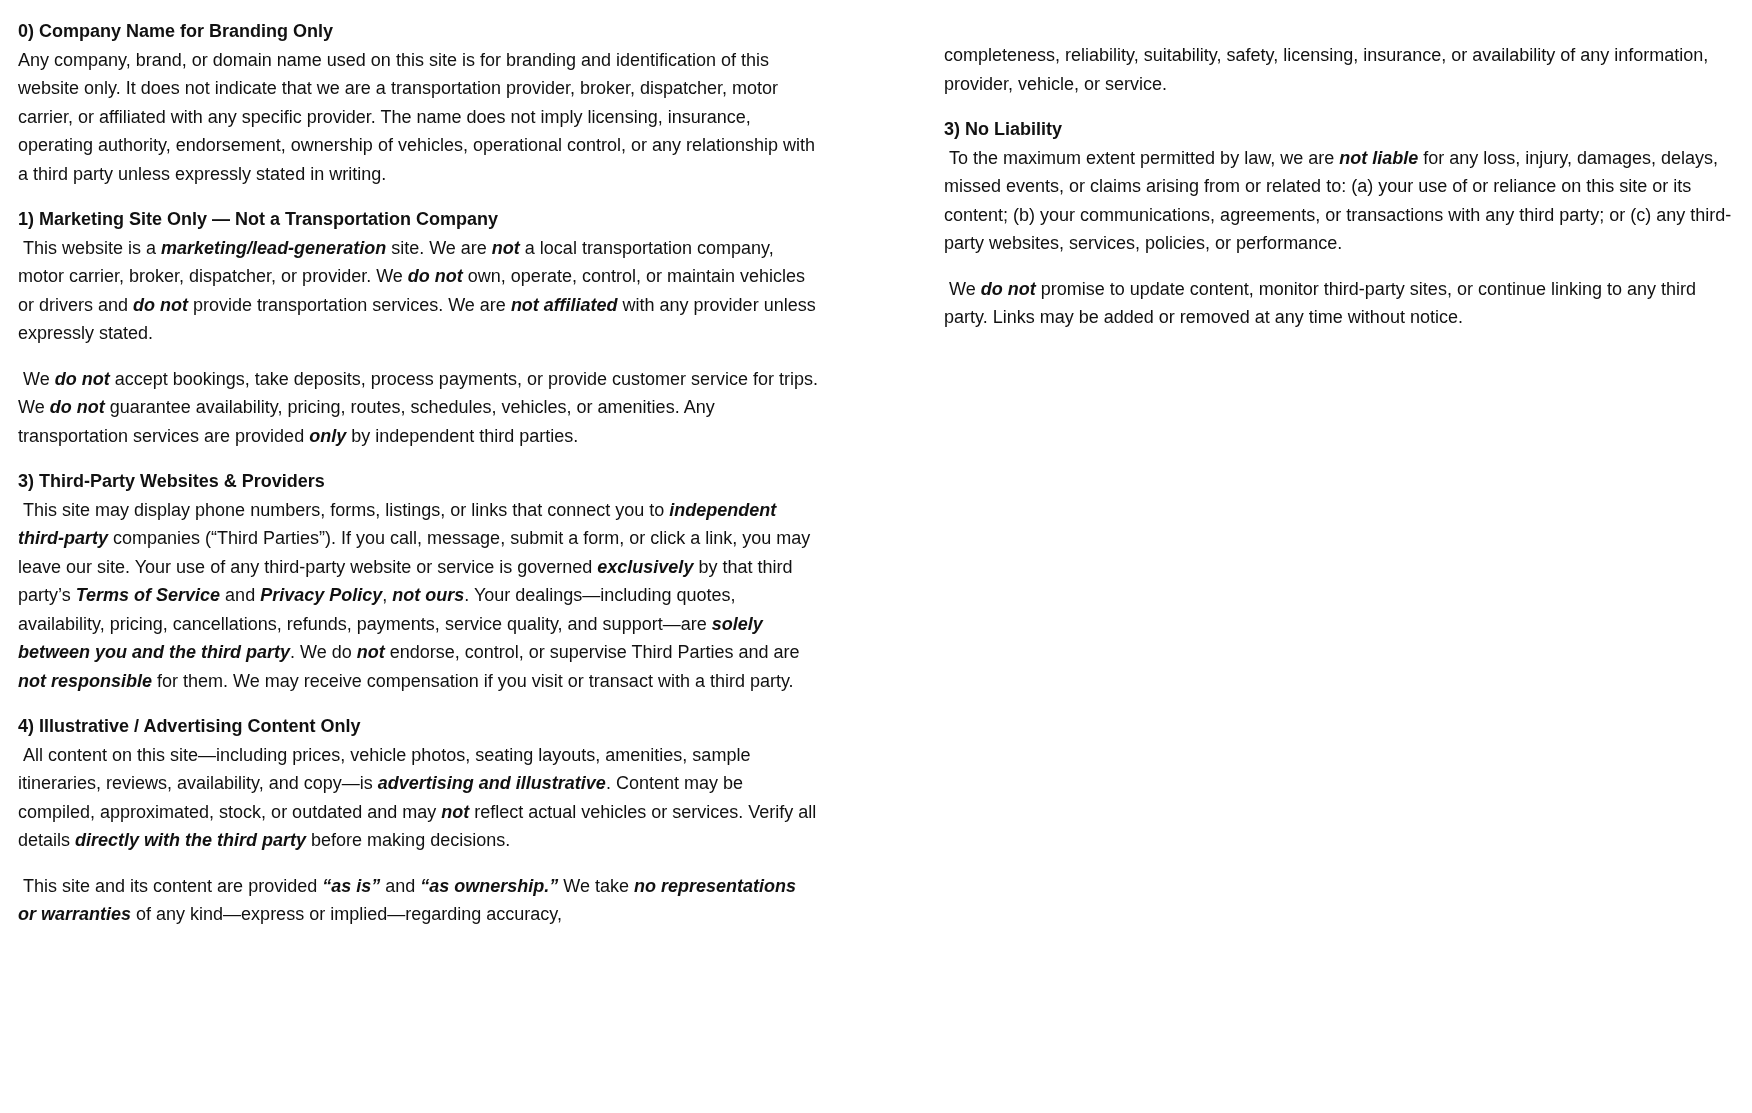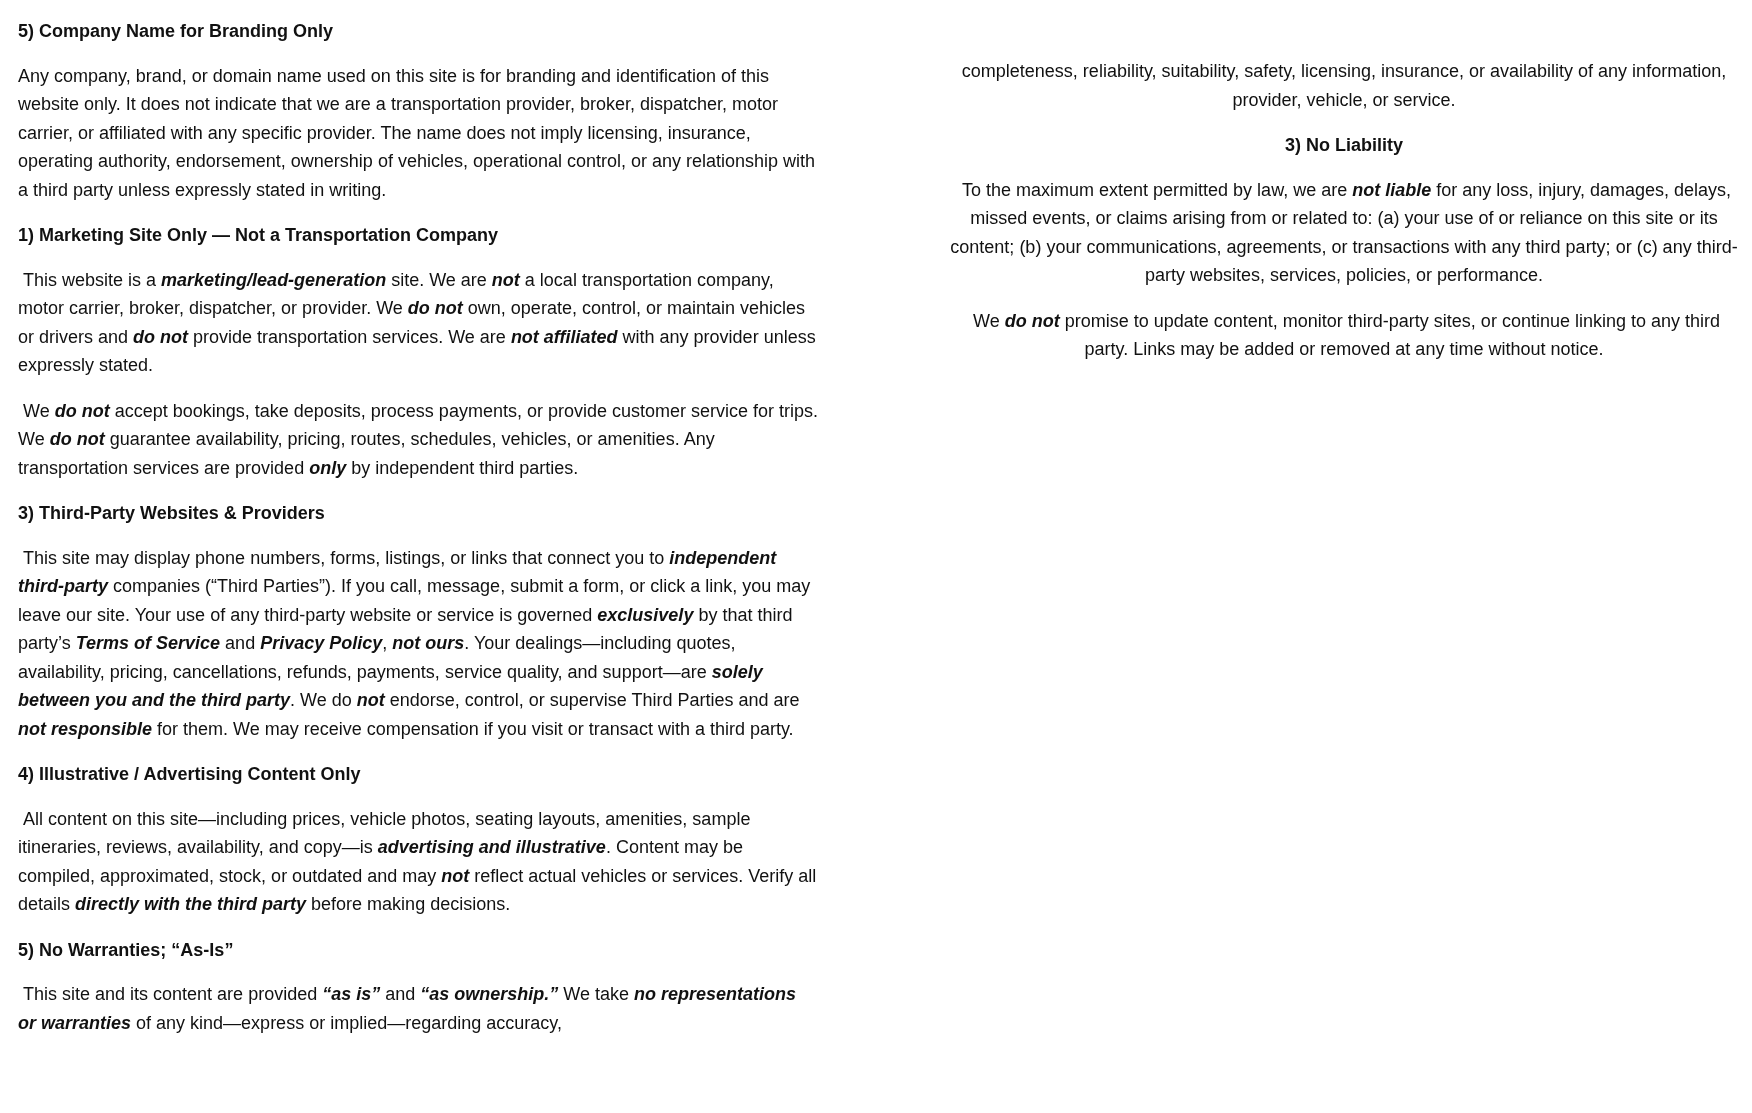--- a/index.html
+++ b/index.html
@@ -21,51 +21,49 @@
     line-height: 28.5px;
     color: #111111;
     box-sizing: border-box;
   }
   .col {
     flex: 0 0 800px;
     width: 800px;
   }
   .col-right {
     margin-top: 24px;
-    text-align: center;
   }
   .sec-title {
     margin: 0;
     font-weight: 700;
     white-space: pre-wrap;
   }
   .sec-body {
-    margin: 16px 0 17px 0;
+    margin: 0 0 17px 0;
     white-space: pre-wrap;
   }
   .sec-body b {
     font-weight: 700;
     font-style: italic;
   }
 </style>
 </head>
 <body>
 
 <main class="doc">
   <section class="col col-left">
-      <p class="sec-title">5) Company Name for Branding Only</p>
+      <p class="sec-title">0) Company Name for Branding Only</p>
       <p class="sec-body"><span>Any company, brand, or domain name used on this site is for branding and identification of this website only. It does not indicate that we are a transportation provider, broker, dispatcher, motor carrier, or affiliated with any specific provider. The name does not imply licensing, insurance, operating authority, endorsement, ownership of vehicles, operational control, or any relationship with a third party unless expressly stated in writing.</span></p>
       <p class="sec-title">1) Marketing Site Only — Not a Transportation Company</p>
       <p class="sec-body"><span> This website is a </span><b>marketing/lead-generation</b><span> site. We are </span><b>not</b><span> a local transportation company, motor carrier, broker, dispatcher, or provider. We </span><b>do not</b><span> own, operate, control, or maintain vehicles or drivers and </span><b>do not</b><span> provide transportation services. We are </span><b>not affiliated</b><span> with any provider unless expressly stated.</span></p>
       <p class="sec-body"><span> We </span><b>do not</b><span> accept bookings, take deposits, process payments, or provide customer service for trips. We </span><b>do not</b><span> guarantee availability, pricing, routes, schedules, vehicles, or amenities. Any transportation services are provided </span><b>only</b><span> by independent third parties.</span></p>
       <p class="sec-title">3) Third-Party Websites &amp; Providers</p>
       <p class="sec-body"><span> This site may display phone numbers, forms, listings, or links that connect you to </span><b>independent third-party</b><span> companies (“Third Parties”). If you call, message, submit a form, or click a link, you may leave our site. Your use of any third-party website or service is governed </span><b>exclusively</b><span> by that third party’s </span><b>Terms of Service</b><span> and </span><b>Privacy Policy</b><span>, </span><b>not ours</b><span>. Your dealings—including quotes, availability, pricing, cancellations, refunds, payments, service quality, and support—are </span><b>solely between you and the third party</b><span>. We do </span><b>not</b><span> endorse, control, or supervise Third Parties and are </span><b>not responsible</b><span> for them. We may receive compensation if you visit or transact with a third party.</span></p>
       <p class="sec-title">4) Illustrative / Advertising Content Only</p>
       <p class="sec-body"><span> All content on this site—including prices, vehicle photos, seating layouts, amenities, sample itineraries, reviews, availability, and copy—is </span><b>advertising and illustrative</b><span>. Content may be compiled, approximated, stock, or outdated and may </span><b>not</b><span> reflect actual vehicles or services. Verify all details </span><b>directly with the third party</b><span> before making decisions.</span></p>
-      <p class="sec-title">5) No Warranties; “As-Is”</p>
       <p class="sec-body"><span> This site and its content are provided </span><b>“as is”</b><span> and </span><b>“as ownership.”</b><span> We take </span><b>no representations or warranties</b><span> of any kind—express or implied—regarding accuracy,</span></p>
     </section>
   <section class="col col-right">
       <p class="sec-body"><span>completeness, reliability, suitability, safety, licensing, insurance, or availability of any information, provider, vehicle, or service.</span></p>
       <p class="sec-title">3) No Liability</p>
       <p class="sec-body"><span> To the maximum extent permitted by law, we are </span><b>not liable</b><span> for any loss, injury, damages, delays, missed events, or claims arising from or related to: (a) your use of or reliance on this site or its content; (b) your communications, agreements, or transactions with any third party; or (c) any third-party websites, services, policies, or performance.</span></p>
       <p class="sec-body"><span> We </span><b>do not</b><span> promise to update content, monitor third-party sites, or continue linking to any third party. Links may be added or removed at any time without notice.</span></p>
     </section>
 </main>
 

